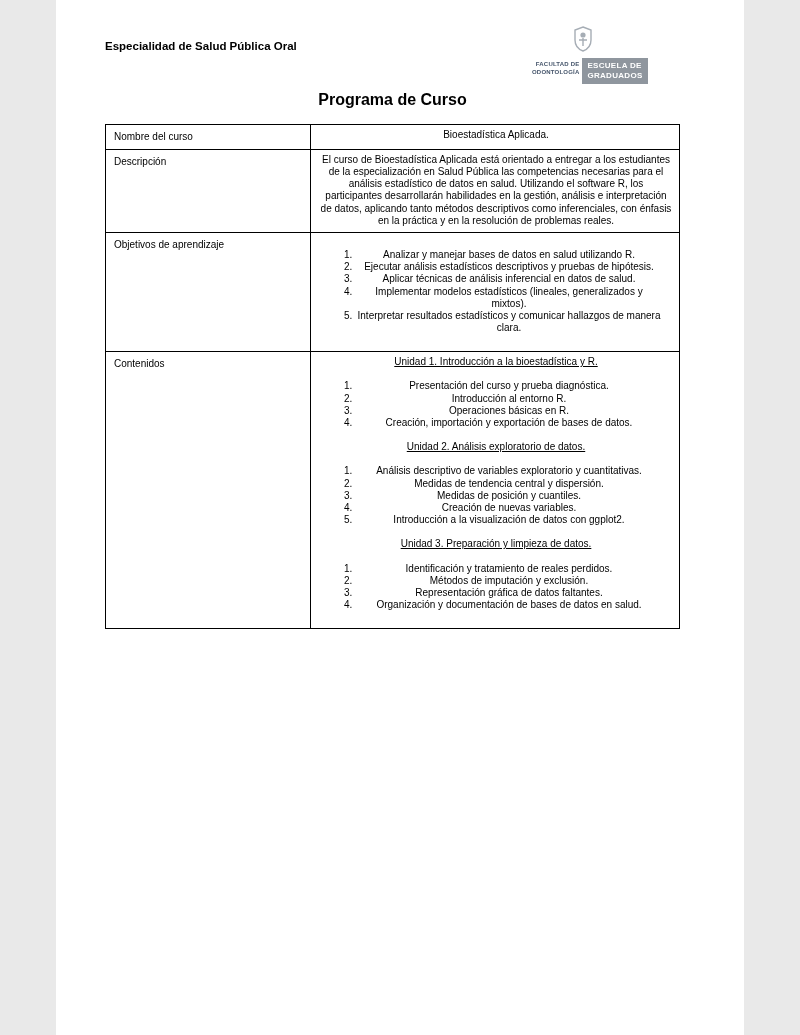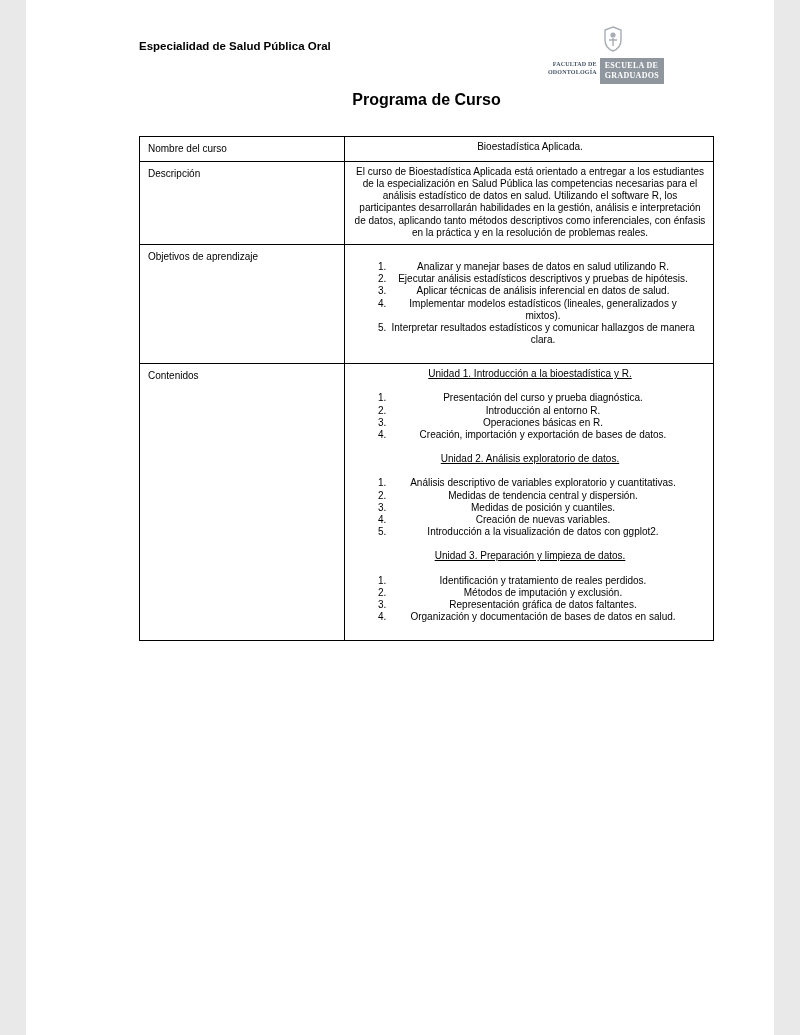--- a/index.html
+++ b/index.html
@@ -1,47 +1,46 @@
 <!DOCTYPE html>
 <html><head>
 <meta charset="utf-8">
 <style>
   * { box-sizing: border-box; }
   html, body { margin: 0; padding: 0; background: #e9e9e9; }
   .page {
-    width: 748px;
+    width: 688px;
     height: 1035px;
     margin: 0 auto;
     background: #ffffff;
     position: relative;
     font-family: "Liberation Sans", sans-serif;
     color: #000;
-    padding: 38px 112px 0 113px;
+    padding: 38px 112px 0 49px;
     overflow: hidden;
   }
   
   .inst-header {
     font-size: 11.5px;
     font-weight: bold;
     line-height: 1.45;
   }
   
   .logo {
     position: absolute;
     top: 26px;
     right: 110px;
     width: 102px;
     text-align: center;
   }
   .crest { display: inline-block; margin-bottom: 2px; }
   .logo-row {
     display: flex;
     align-items: stretch;
-    justify-content: flex-end;
-    font-family: Liberation Serif, serif;
+    justify-content: flex-start;
   }
   .logo-fac {
     font-size: 6px;
     line-height: 1.3;
     font-weight: bold;
     text-align: right;
     padding: 3px 3px 3px 0;
     letter-spacing: 0.2px;
   }
   .logo-esc {
@@ -50,21 +49,21 @@
     font-weight: bold;
     text-align: left;
     padding: 3px 5px;
     letter-spacing: 0.3px;
   }
   
   .doc-title {
     text-align: center;
     font-size: 16px;
     font-weight: bold;
-    margin: 36px 0 27px 0;
+    margin: 36px 0 15px 0;
     width: 575px;
   }
   
   table.course-table {
     border-collapse: collapse;
     width: 575px;
     table-layout: fixed;
   }
   table.course-table td {
     border: 1.5px solid #000;

